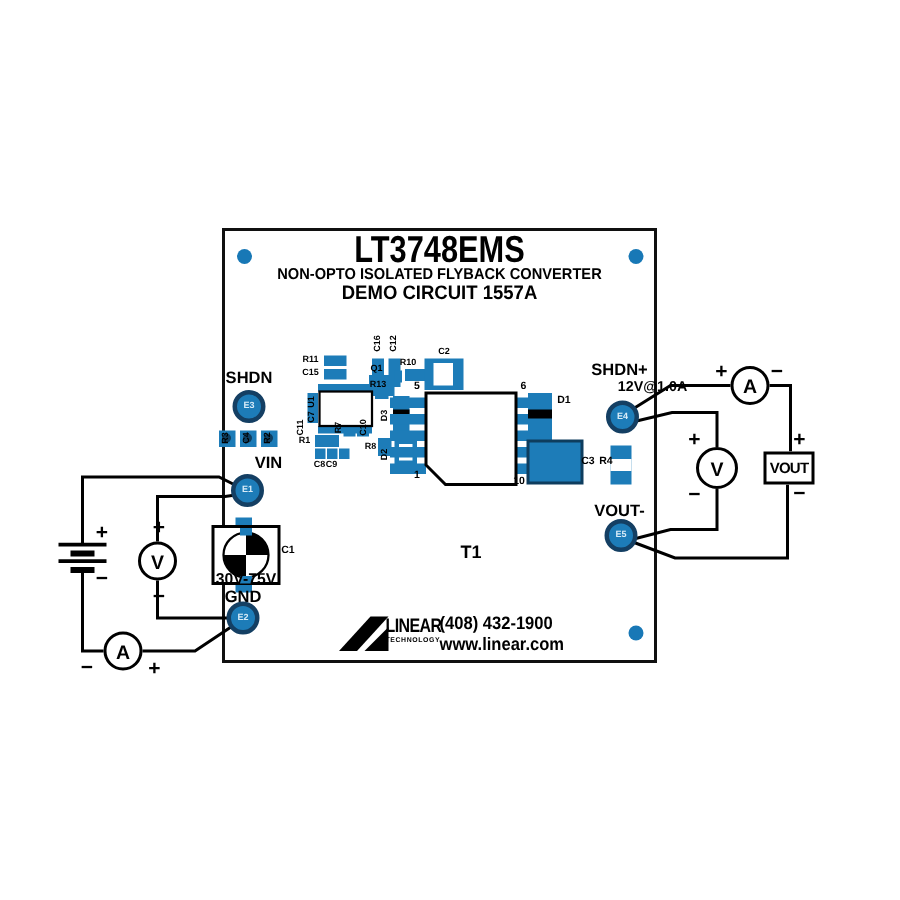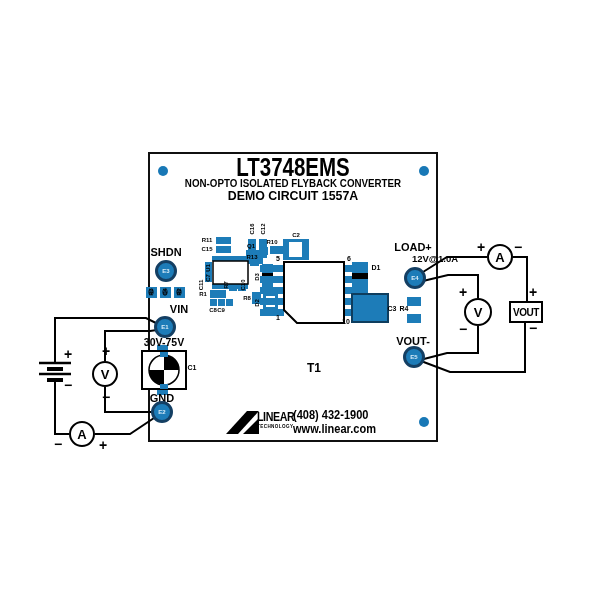--- a/index.html
+++ b/index.html
@@ -7,21 +7,21 @@
           font-family:"Liberation Sans",sans-serif;}
   .layer{position:absolute;left:0;top:0;width:600px;height:600px;}
   svg.layer{pointer-events:none;}
   .board{position:absolute;left:148px;top:152px;width:290px;height:290px;
          background:#fff;border:2px solid #101010;box-sizing:border-box;}
   .blabel{position:absolute;transform:translate(-50%,-50%);font-weight:bold;color:#000;
           white-space:nowrap;font-size:11px;}
   .title{font-size:25px;transform:translate(-50%,-50%) scaleX(.82);letter-spacing:0px;}
   .sub1{font-size:10.5px;transform:translate(-50%,-50%) scaleX(.93);}
   .sub2{font-size:13px;transform:translate(-50%,-50%) scaleX(.95);}
-  .sublab{font-size:10.5px;}
+  .sublab{font-size:10.5px;margin-top:44px;}
   .vout-rate{font-size:9.5px;}
   .t1label{font-size:12px;margin-top:36px;}
   .turret{position:absolute;width:22px;height:22px;border-radius:50%;box-sizing:border-box;
           background:#1d7cb8;border:3px solid #143f63;transform:translate(-50%,-50%);
           display:flex;align-items:center;justify-content:center;}
   .tdes{font-size:6px;font-weight:bold;color:#d8ecf8;}
   .silk{position:absolute;transform:translate(-50%,-50%);font-size:6px;font-weight:bold;
         color:#000;white-space:nowrap;}
   .silk.rot{transform:translate(-50%,-50%) rotate(-90deg);}
   .silk.big{font-size:7px;}
@@ -175,21 +175,21 @@
     <div class="turret" style="left:165px;top:327px">
       <span class="tdes">E1</span>
     </div>
     <div class="blabel sublab" style="left:164px;top:342px">30V-75V</div>
 
     <div class="blabel" style="left:162px;top:398px">GND</div>
     <div class="turret" style="left:162px;top:412px">
       <span class="tdes">E2</span>
     </div>
 
-    <div class="blabel" style="left:413px;top:247px">LOAD+</div>
+    <div class="blabel" style="left:413px;top:247px">SHDN+</div>
     <div class="blabel vout-rate" style="left:435px;top:258px">12V@1.0A</div>
     <div class="turret" style="left:415px;top:278px">
       <span class="tdes">E4</span>
     </div>
 
     <div class="blabel" style="left:413px;top:341px">VOUT-</div>
     <div class="turret" style="left:414px;top:357px">
       <span class="tdes">E5</span>
     </div>
 

